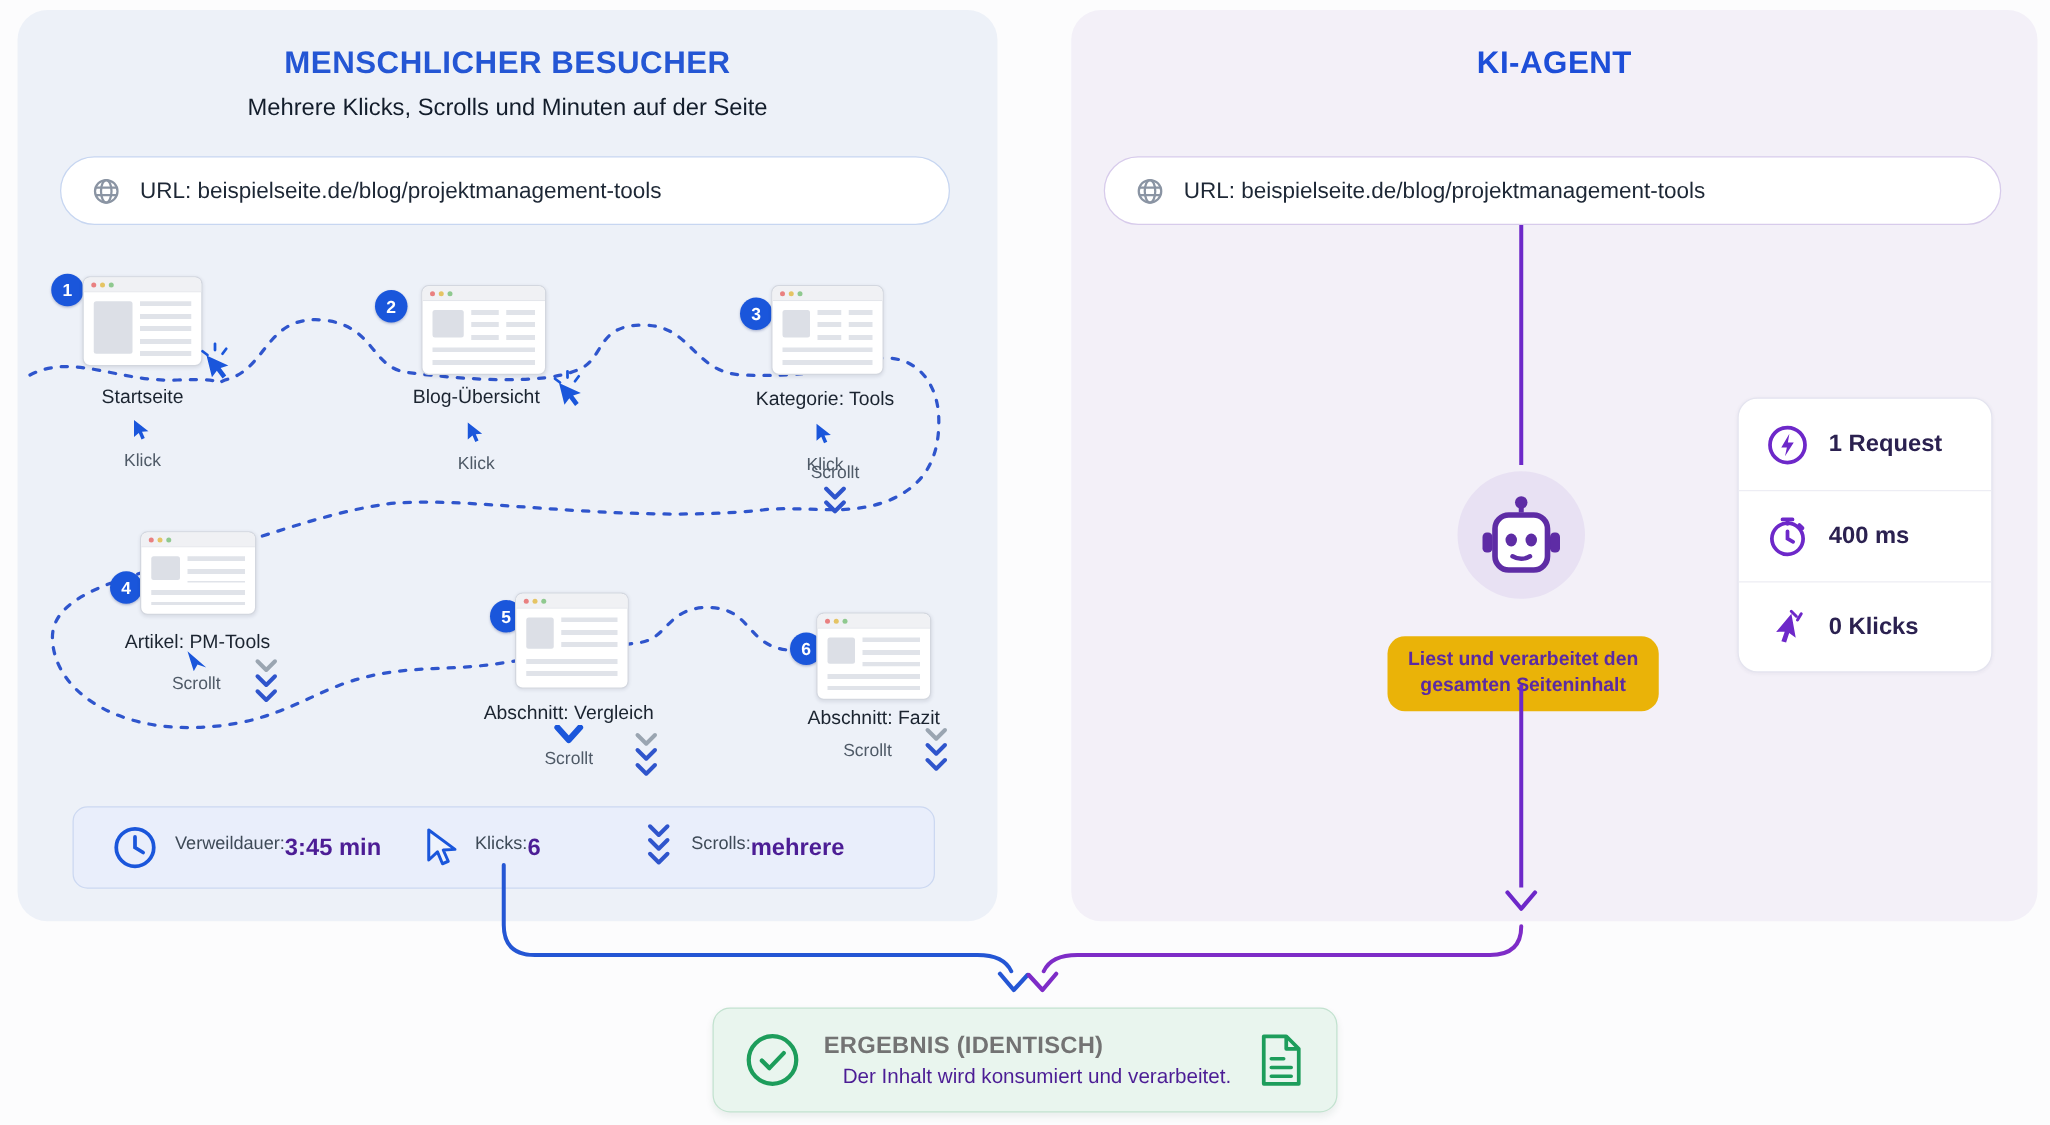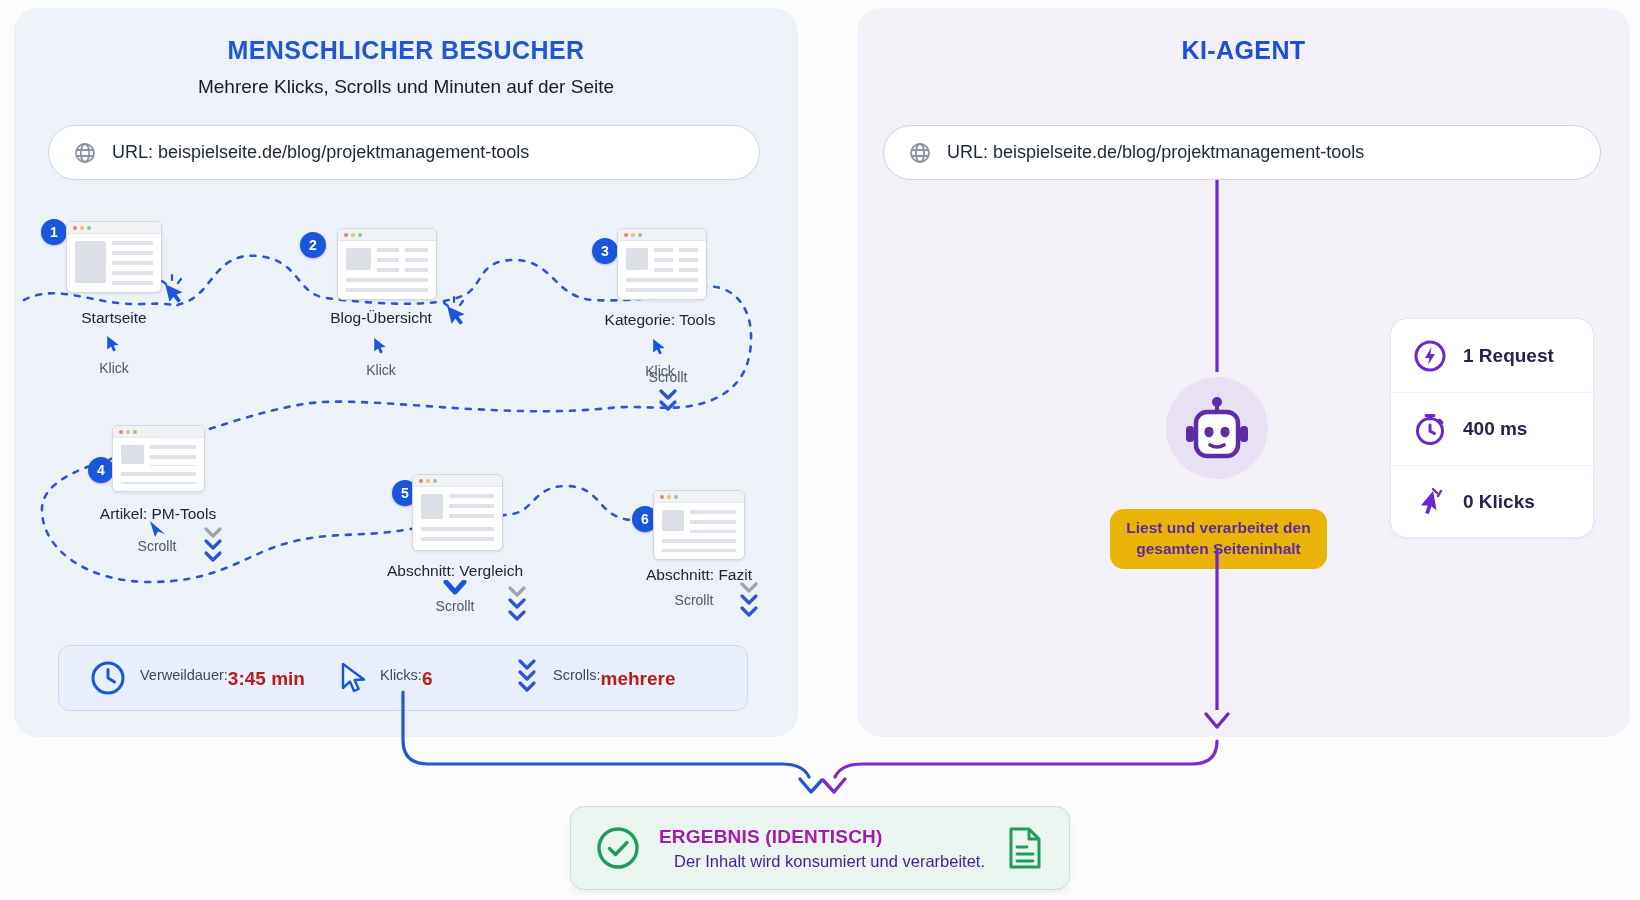--- a/index.html
+++ b/index.html
@@ -56,21 +56,21 @@
          font-size:14px; color:#4f5a67; font-weight:500; white-space:nowrap;flex-direction:column; }
   .chev { position:absolute; }
   .burst { position:absolute; }
 
   
   .hstats { position:absolute; left:44px; top:637px; width:690px; height:66px;
             background:#e9eefb; border:1.5px solid #ccd8f1; border-radius:12px; }
   .hstat { position:absolute; top:0; height:100%; display:flex; align-items:center; gap:13px; }
   .hstat .txt { display:flex; flex-direction:row; justify-content:center; }
   .hstat .lab { font-size:14.5px; color:#3e4a57; }
-  .hstat .val { font-size:19px; font-weight:700; color:#b91c1c; margin-top:1px; }
+  .hstat .val { font-size:19px; font-weight:700; color:#4c1d95; margin-top:1px; }
   #hs1{left:30px} #hs2{left:280px} #hs3{left:455px}
 
   
   .robot-circle { position:absolute; left:309px; top:369px; width:102px; height:102px;
                   border-radius:50%; background:#e8e1f3; display:flex; align-items:center;
                   justify-content:center; }
   .agent-note { position:absolute; left:253px; top:475px; width:217px; min-height:60px;
                 background:#eab308; border-radius:14px; padding:9px 16px; text-align:center;
                 font-size:15.5px; font-weight:600; color:#5b2aa3; line-height:1.35;
                 display:flex; align-items:center; justify-content:center;margin-top:26px; }
@@ -79,21 +79,21 @@
   .arow { height:73px; display:flex; align-items:center; gap:16px; padding:0 22px; }
   .arow + .arow { border-top:1px solid #ededf4; }
   .arow .alab { font-size:19px; font-weight:600; color:#2b2150; }
 
   
   .result { position:absolute; left:570px; top:806px; width:500px; height:84px; z-index:7;
             background:#e9f5ee; border:1.5px solid #c2e2cf; border-radius:14px;
             display:flex; align-items:center; padding:0 24px; gap:18px;
             box-shadow:0 3px 6px rgba(30,80,50,.08); }
   .result .rtxt { flex:1; }
-  .result .rtitle { font-size:19px; font-weight:800; color:#a21caf; letter-spacing:.2px; }
+  .result .rtitle { font-size:19px; font-weight:800; color:#737373; letter-spacing:.2px; }
   .result .rsub { font-size:16.5px; color:#4c1d95; margin-top:4px;text-align:right; }
 </style>
 </head>
 <body>
 
 <div class="page">
 
   <section class="panel human">
     <h2>MENSCHLICHER BESUCHER</h2>
     <p class="sub">Mehrere Klicks, Scrolls und Minuten auf der Seite</p>

